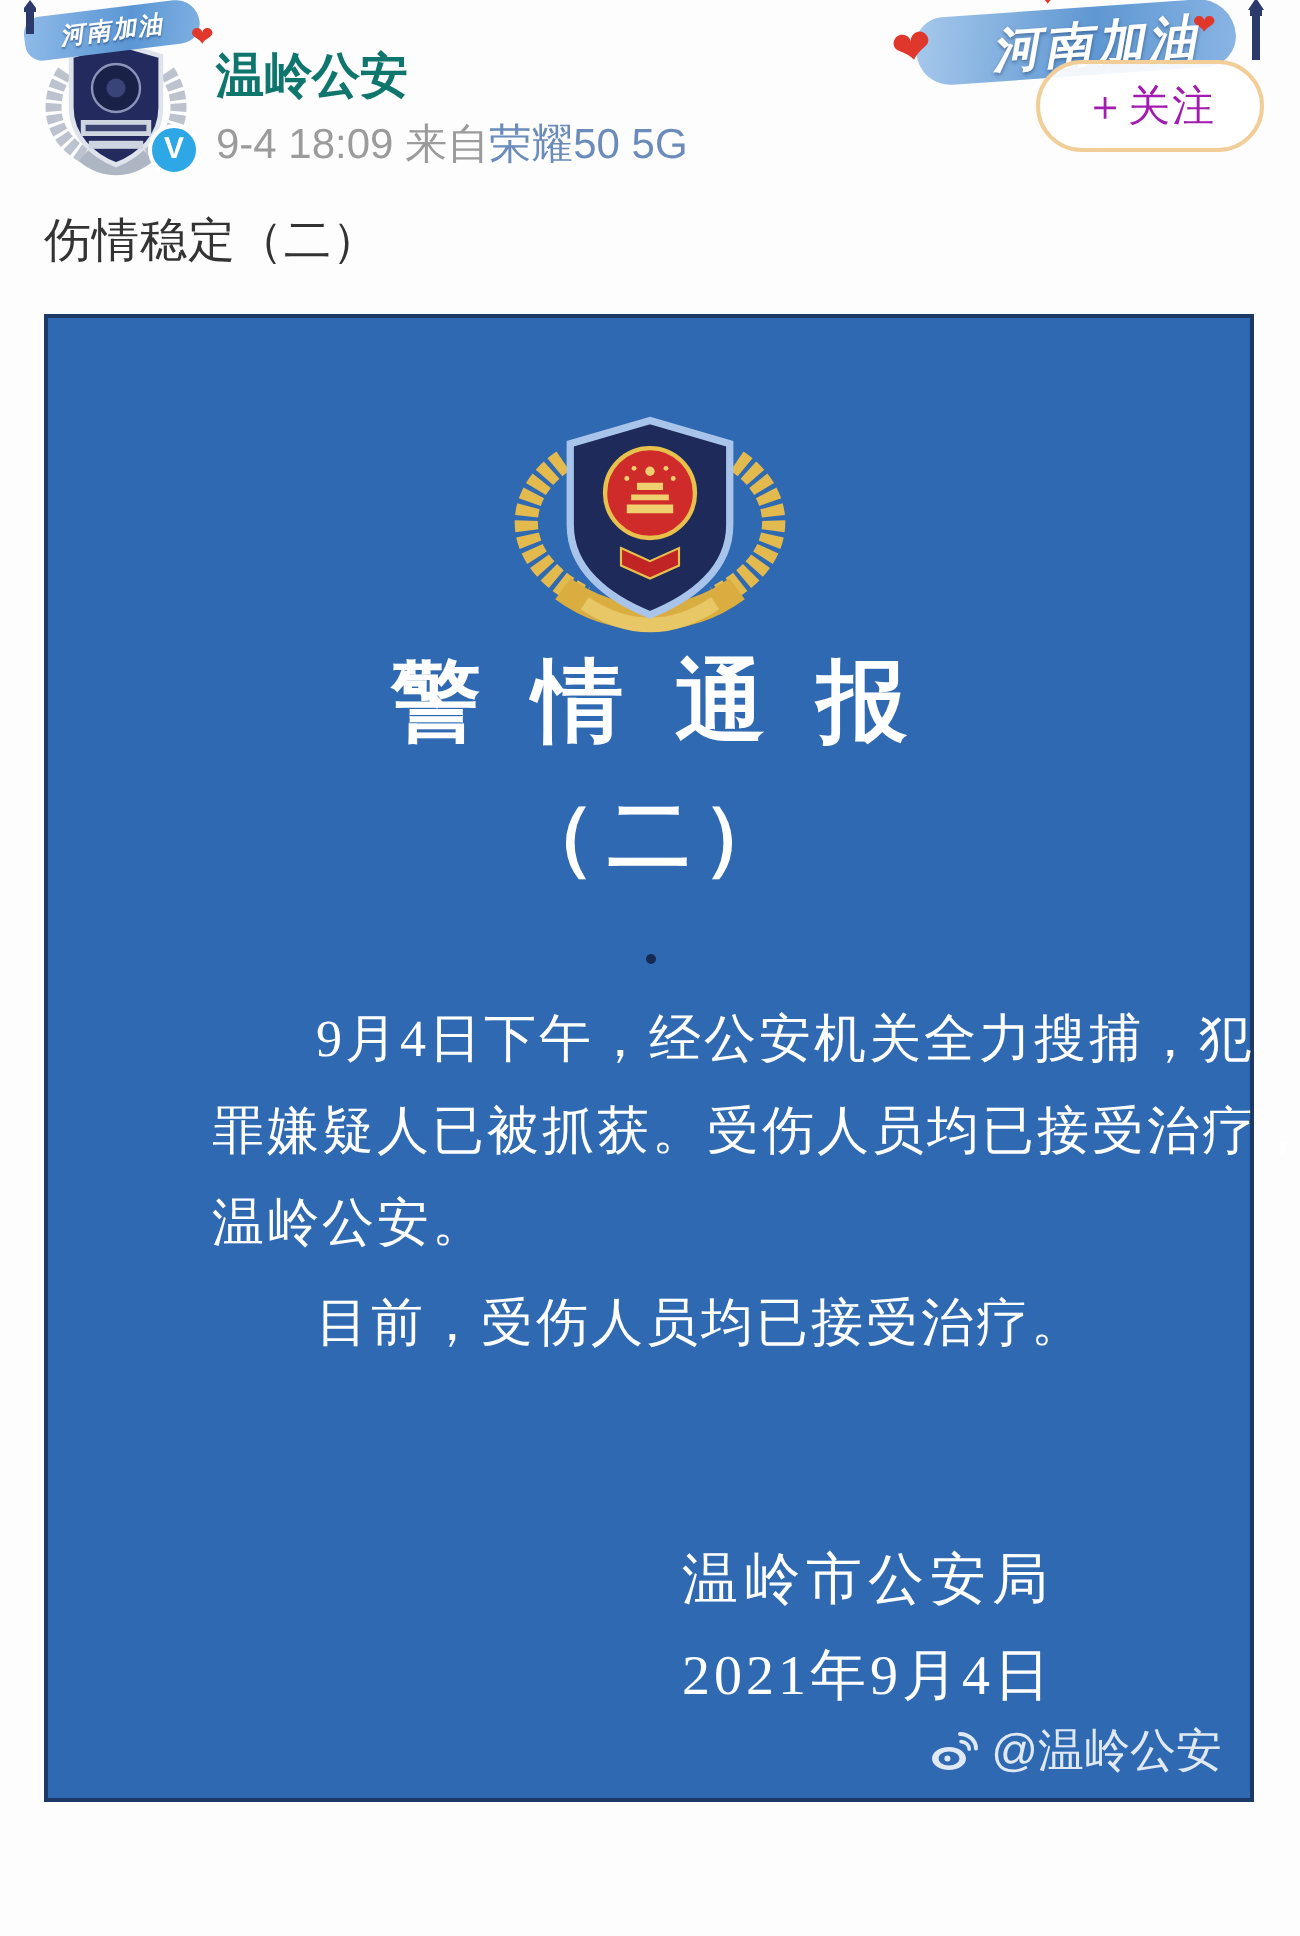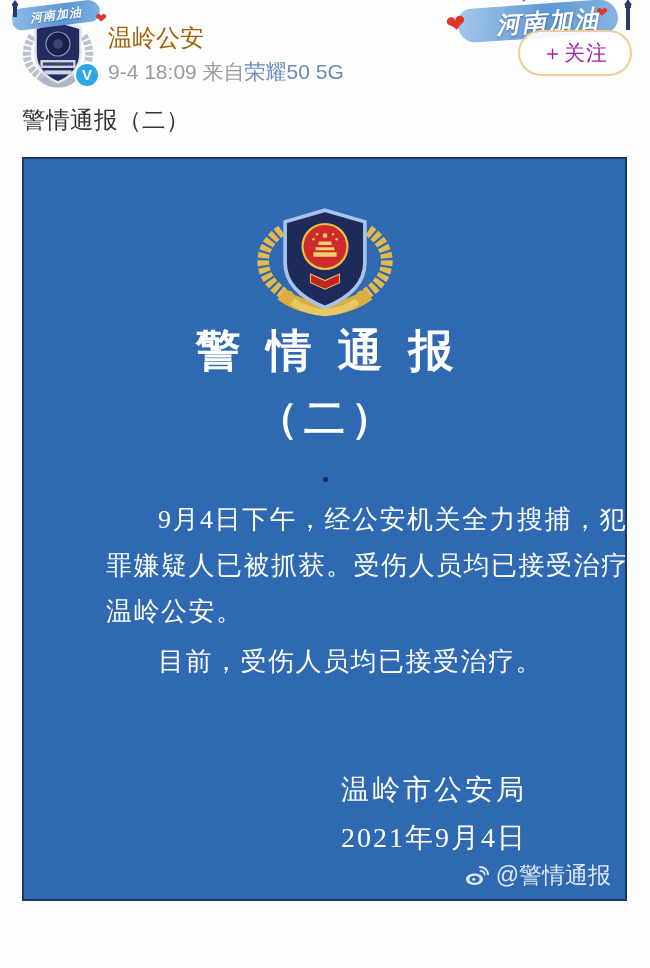--- a/index.html
+++ b/index.html
@@ -26,21 +26,21 @@
     letter-spacing:1px; text-shadow:0 1px 1px rgba(30,60,110,.5);
   }
   .avatar-heart { position:absolute; right:-3px; top:8px; font-size:14px; color:#e0372c; }
   .avatar-lighthouse { position:absolute; left:-2px; top:-2px; }
   .verify-badge {
     position:absolute; left:62px; top:60px; width:26px; height:26px;
     background:#2ea7e6; border:2px solid #fff; border-radius:50%;
     color:#fff; font-size:15px; font-weight:bold; line-height:22px; text-align:center;
   }
 
-  .username { position:absolute; left:108px; top:22px; font-size:24px; color:#a16207; font-weight:400; cursor:pointer; }
+  .username { position:absolute; left:108px; top:22px; font-size:24px; color:#0f766e; font-weight:700; cursor:pointer; }
   .meta { position:absolute; left:108px; top:58px; font-size:21px; color:#9b9b9b; }
   .meta .src-link { color:#6b8cba; cursor:pointer; }
 
   .banner-sticker { position:absolute; right:10px; top:-4px; width:200px; height:64px; }
   .banner-blob {
     position:absolute; right:22px; top:8px; width:160px; height:34px;
     background:linear-gradient(100deg,#a7c9ec,#5e97d2 55%,#8ab5e4);
     border-radius:16px 22px 18px 20px;
     transform:rotate(-4deg);
   }
@@ -140,21 +140,21 @@
     <svg class="banner-lighthouse" width="12" height="34" viewBox="0 0 12 34">
       <rect x="4" y="10" width="4" height="22" fill="#2b3a6b"></rect>
       <rect x="3" y="7" width="6" height="3" fill="#2b3a6b"></rect>
       <path d="M6 1 L10 7 H2 Z" fill="#2b3a6b"></path>
     </svg>
   </div>
 
   <button class="follow-btn">＋关注</button>
 </div>
 
-<div class="post-title">警情通报（二）</div>
+<div class="post-title">伤情稳定（二）</div>
 
 <div class="notice">
 
   <svg class="emblem" width="168" height="116" viewBox="0 0 230 160">
     <path d="M55,38 C20,62 18,106 70,132" fill="none" stroke="#e3ba4e" stroke-width="16" stroke-dasharray="7 3"></path>
     <path d="M175,38 C210,62 212,106 160,132" fill="none" stroke="#e3ba4e" stroke-width="16" stroke-dasharray="7 3"></path>
     <path d="M55,126 C90,152 140,152 175,126" fill="none" stroke="#d9ad3f" stroke-width="18"></path>
     <path d="M70,136 C100,156 130,156 160,136" fill="none" stroke="#e8c766" stroke-width="10"></path>
     <path d="M115,10 L170,26 L170,82 C170,112 145,132 115,144 C85,132 60,112 60,82 L60,26 Z" fill="#1e2a5a" stroke="#a8c4ea" stroke-width="5"></path>
     <circle cx="115" cy="60" r="31" fill="#cf2b2b" stroke="#e8c14d" stroke-width="3"></circle>
@@ -182,15 +182,15 @@
   <div class="notice-date">2021年9月4日</div>
 
   <div class="watermark">
     <svg width="26" height="24" viewBox="0 0 26 24">
       <path d="M10.5 9.5 C5.5 9.5 2 12.2 2 15.3 C2 18.4 5.5 21 10.5 21 C15.5 21 19 18.4 19 15.3 C19 12.2 15.5 9.5 10.5 9.5 Z
                M10.5 18.8 C7.6 18.8 5.3 17.3 5.3 15.3 C5.3 13.3 7.6 11.8 10.5 11.8 C13.4 11.8 15.7 13.3 15.7 15.3 C15.7 17.3 13.4 18.8 10.5 18.8 Z" fill="#fff"></path>
       <circle cx="9.7" cy="15.3" r="1.5" fill="#fff"></circle>
       <path d="M16 3 C20.4 3 24 6.4 24 10.2" stroke="#fff" stroke-width="2" fill="none" stroke-linecap="round"></path>
       <path d="M16.5 6.8 C18.8 6.8 20.6 8.5 20.6 10.6" stroke="#fff" stroke-width="1.8" fill="none" stroke-linecap="round"></path>
     </svg>
-    <span>@警情通报</span>
+    <span>@温岭公安</span>
   </div>
 </div>
 
 </body></html>

